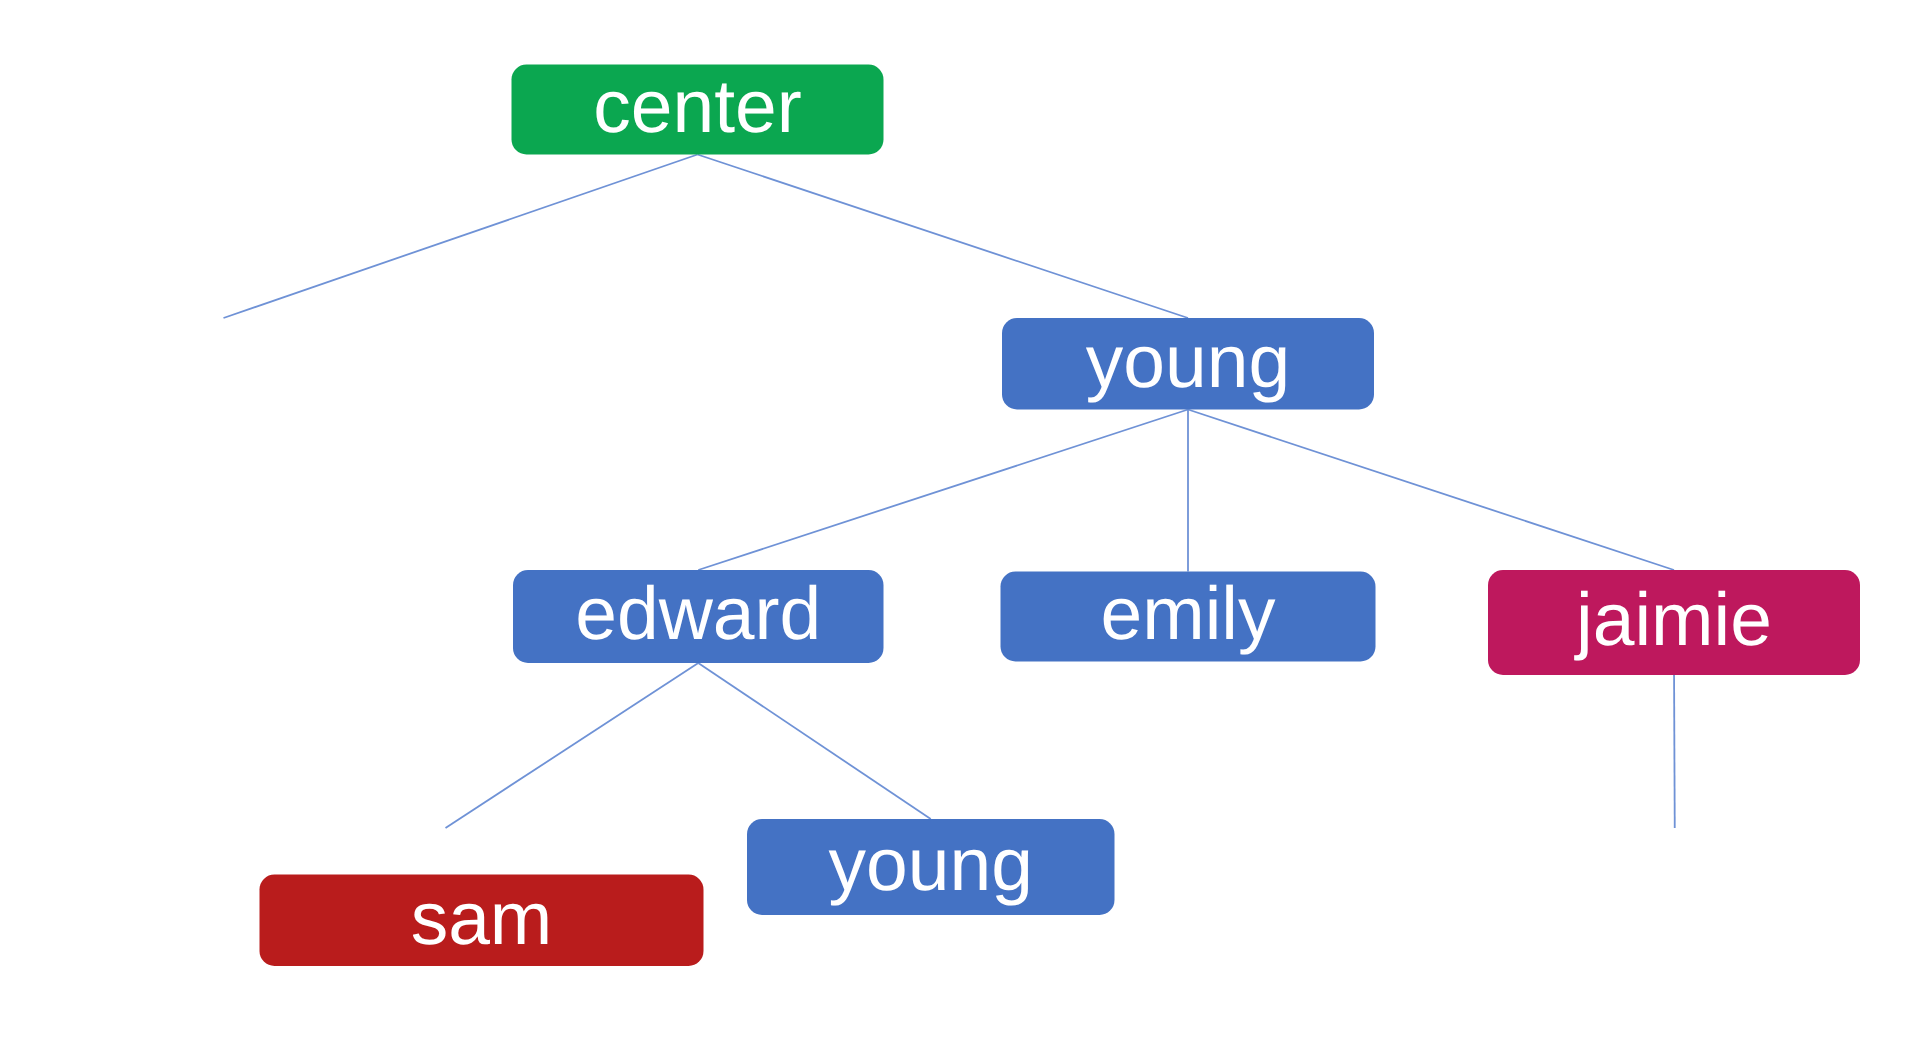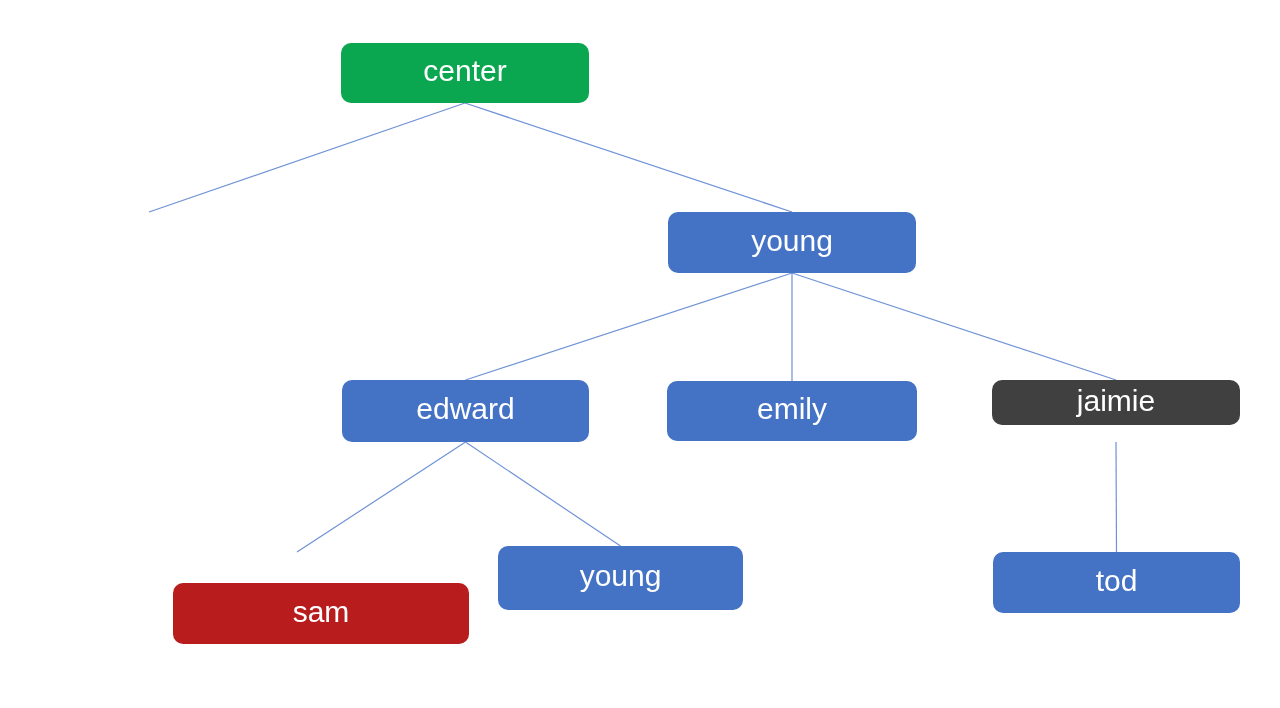--- a/index.html
+++ b/index.html
@@ -17,21 +17,21 @@
     position: absolute;
     left: 0;
     top: 0;
     pointer-events: none;
   }
   .node {
     position: absolute;
     box-sizing: border-box;
     border-radius: 10px;
     color: #ffffff;
-    font-size: 30px;
+    font-size: 50px;
     line-height: 1;
     display: flex;
     align-items: center;
     justify-content: center;
     text-align: center;
     user-select: none;
     padding-bottom: 4px;
   }
 </style>
 </head>
@@ -45,17 +45,16 @@
       <line x1="792" y1="273" x2="792" y2="381" stroke="#6f92d6" stroke-width="1.2"></line>
       <line x1="792" y1="273" x2="1116" y2="380" stroke="#6f92d6" stroke-width="1.2"></line>
       <line x1="465.5" y1="442" x2="297" y2="552" stroke="#6f92d6" stroke-width="1.2"></line>
       <line x1="465.5" y1="442" x2="620.5" y2="546" stroke="#6f92d6" stroke-width="1.2"></line>
       <line x1="1116" y1="442" x2="1116.5" y2="552" stroke="#6f92d6" stroke-width="1.2"></line>
     </svg>
 <div class="node" style="left: 341px; top: 43px; width: 248px; height: 60px; background-color: rgb(11, 167, 80); color: rgb(255, 255, 255);">center</div>
     <div class="node" style="left: 668px; top: 212px; width: 248px; height: 61px; background-color: rgb(68, 114, 196); color: rgb(255, 255, 255);">young</div>
     <div class="node" style="left: 667px; top: 381px; width: 250px; height: 60px; background-color: rgb(68, 114, 196); color: rgb(255, 255, 255);">emily</div>
     <div class="node" style="left: 342px; top: 380px; width: 247px; height: 62px; background-color: rgb(68, 114, 196); color: rgb(255, 255, 255);">edward</div>
-    <div class="node" style="left: 992px; top: 380px; width: 248px; height: 45px; background-color: #404040; color: rgb(255, 255, 255);">jaimie</div>
+    <div class="node" style="left: 992px; top: 380px; width: 248px; height: 70px; background-color: #be185d; color: rgb(255, 255, 255);">jaimie</div>
     <div class="node" style="left: 173px; top: 552px; width: 296px; height: 61px; background-color: #b91c1c; color: rgb(255, 255, 255); margin-top: 31px;">sam</div>
     <div class="node" style="left: 498px; top: 546px; width: 245px; height: 64px; background-color: rgb(68, 114, 196); color: rgb(255, 255, 255);">young</div>
-    <div class="node" style="left: 993px; top: 552px; width: 247px; height: 61px; background-color: rgb(68, 114, 196); color: rgb(255, 255, 255);">tod</div>
   </div>
 
 </body></html>

